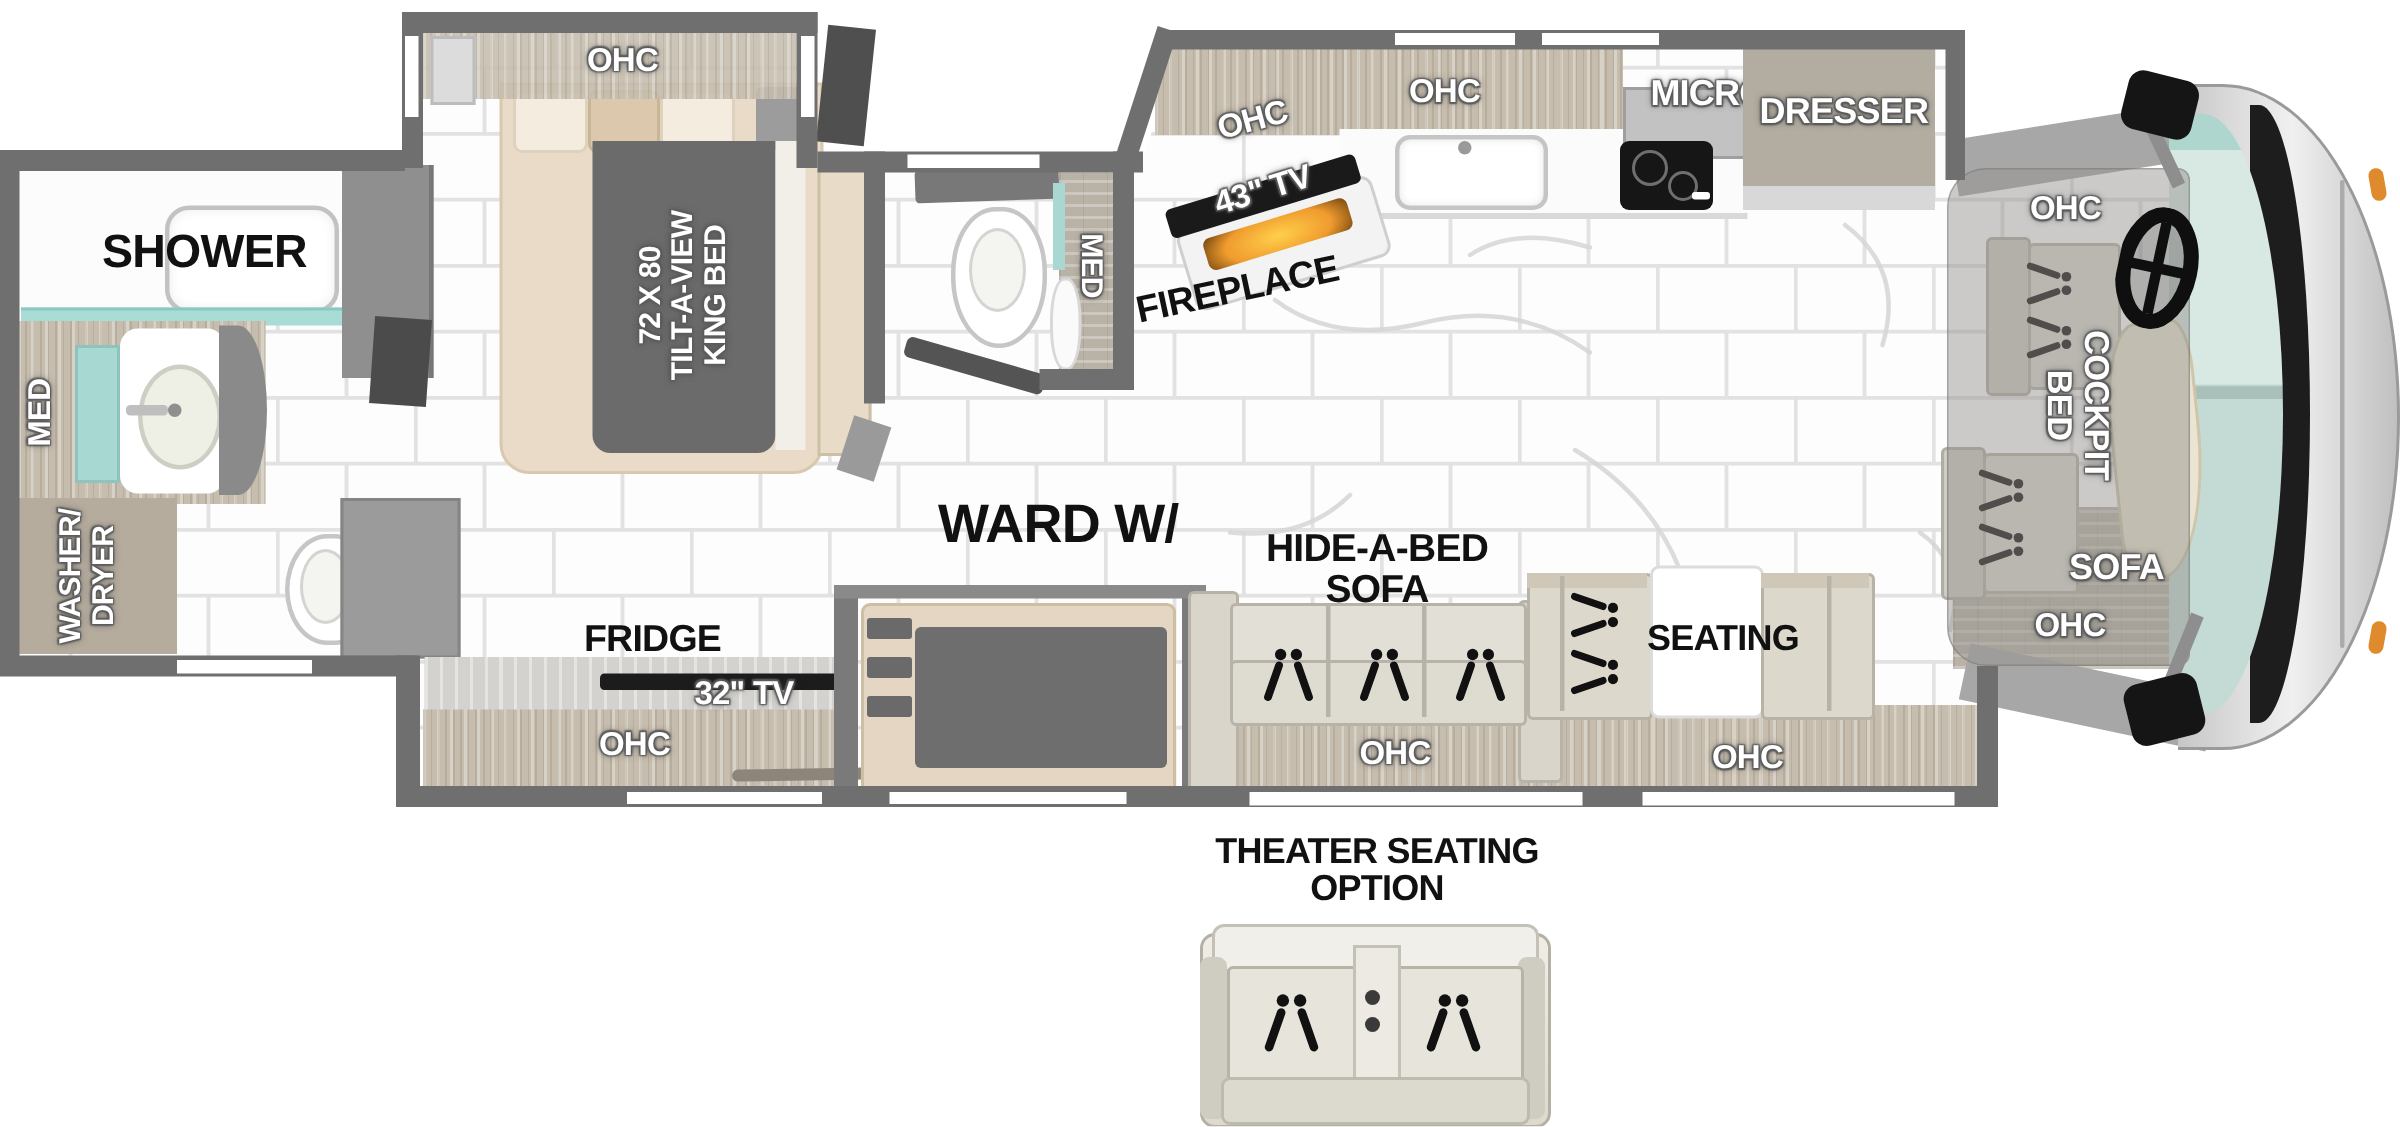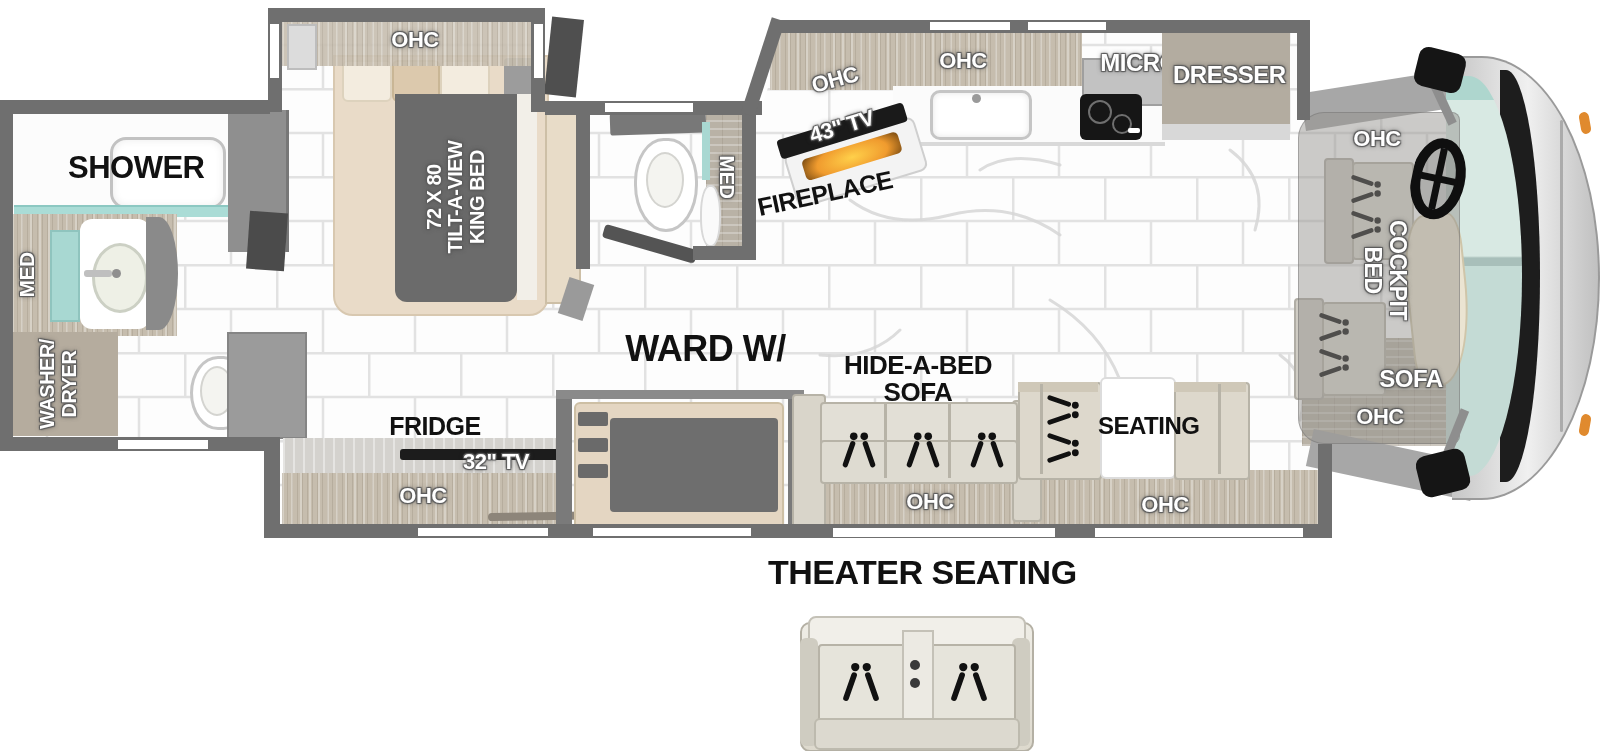--- a/index.html
+++ b/index.html
@@ -282,22 +282,23 @@
   <div class="marker" style="left:534px;top:24px;width:9px;height:54px;"></div>
   <div class="marker" style="left:605px;top:103px;width:88px;height:9px;"></div>
   <div class="marker" style="left:930px;top:22px;width:80px;height:8px;"></div>
   <div class="marker" style="left:1028px;top:22px;width:78px;height:8px;"></div>
   <div class="marker" style="left:118px;top:440px;width:90px;height:9px;"></div>
   <div class="marker" style="left:418px;top:528px;width:130px;height:8px;"></div>
   <div class="marker" style="left:593px;top:528px;width:158px;height:8px;"></div>
   <div class="marker" style="left:833px;top:528px;width:222px;height:9px;"></div>
   <div class="marker" style="left:1095px;top:528px;width:208px;height:9px;"></div>
 
-  <div class="lbl" style="left:768px;top:555px;width:300px;font-size:34px;line-height:1.05;">
+  <div class="lbl" style="left:768px;top:555px;width:300px;font-size:24px;line-height:1.05;">
     <span style="display:block">THEATER SEATING</span>
+    <span style="display:block">OPTION</span>
   </div>
   <div class="abs" style="left:800px;top:616px;width:230px;height:134px;">
     <div class="abs" style="left:0;top:6px;width:230px;height:126px;background:linear-gradient(180deg,#efede6,#ddd9cd);border:2px solid #b4b0a4;border-radius:10px;"></div>
     <div class="abs" style="left:8px;top:0;width:214px;height:28px;background:#f1efe9;border:2px solid #c4c1b7;border-radius:8px;"></div>
     <div class="abs" style="left:0;top:22px;width:18px;height:108px;background:#cfccc1;border-radius:6px;"></div>
     <div class="abs" style="left:212px;top:22px;width:18px;height:108px;background:#cfccc1;border-radius:6px;"></div>
     <div class="cushion" style="left:18px;top:28px;width:84px;height:74px;background:#e6e4db;"></div>
     <div class="cushion" style="left:128px;top:28px;width:84px;height:74px;background:#e6e4db;"></div>
     <div class="abs" style="left:102px;top:14px;width:28px;height:114px;background:#eceae3;border:2px solid #c4c1b7;"></div>
     <div class="abs" style="left:110px;top:44px;width:10px;height:10px;background:#3a3a3a;border-radius:50%;"></div>

